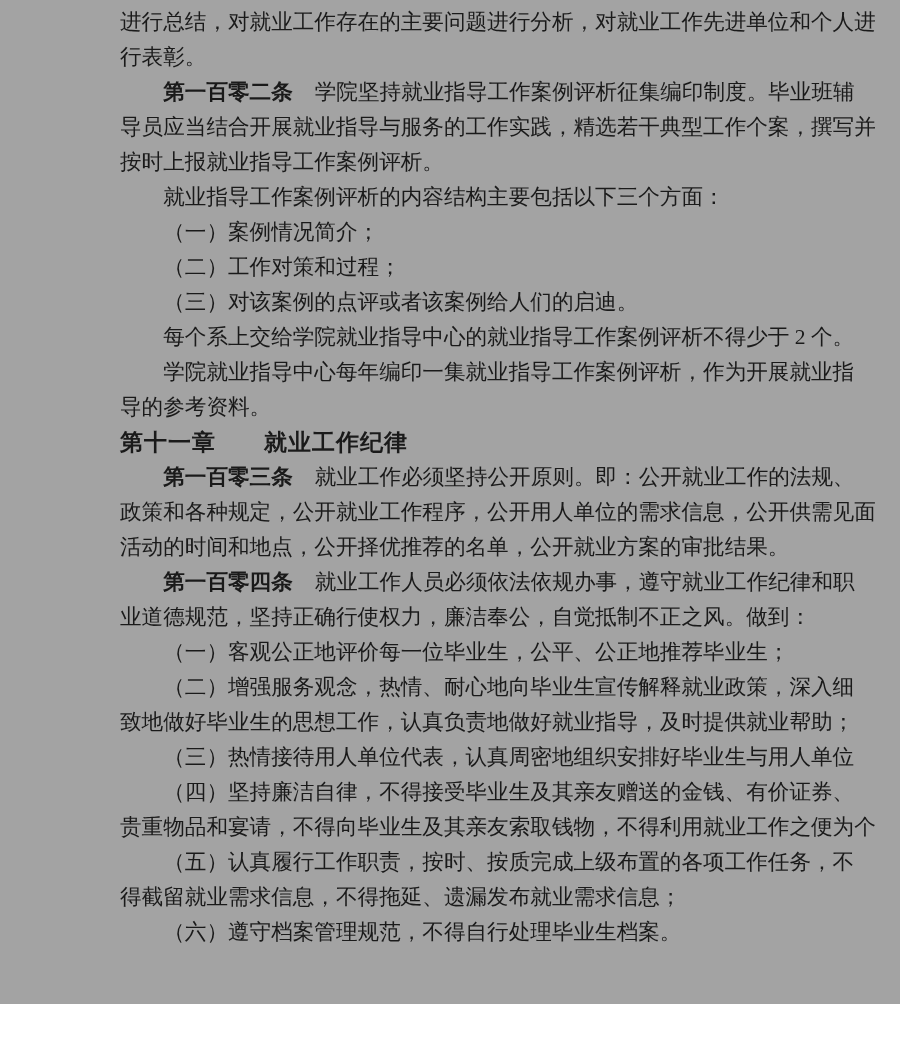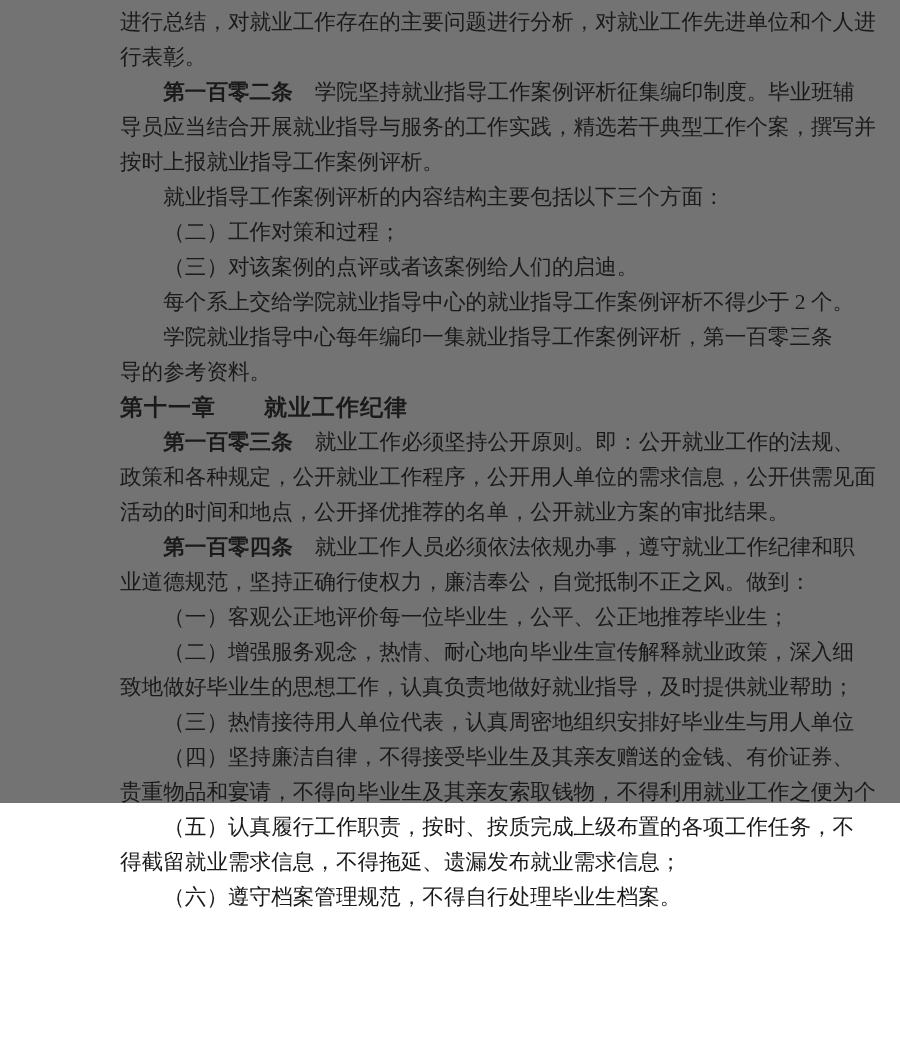--- a/index.html
+++ b/index.html
@@ -6,23 +6,23 @@
     margin: 0;
     padding: 0;
     width: 900px;
     height: 1064px;
     overflow: hidden;
     background: #ffffff;
   }
   .page {
     box-sizing: border-box;
     width: 900px;
-    height: 803px;
+    height: 1004px;
     padding: 5px 20px 0 120px;
-    background: #737373;
+    background: #a3a3a3;
     color: #1a1a1a;
     font-family: "Liberation Serif", "DejaVu Serif", serif;
   }
   .line {
     height: 35px;
     line-height: 35px;
     font-size: 21.6px;
     white-space: nowrap;
     letter-spacing: 0;
   }
@@ -46,24 +46,25 @@
 </head>
 <body>
 
 <div class="page">
     <div class="line flush">进行总结，对就业工作存在的主要问题进行分析，对就业工作先进单位和个人进</div>
     <div class="line flush">行表彰。</div>
     <div class="line indent"><b class="term">第一百零二条</b><span>学院坚持就业指导工作案例评析征集编印制度。毕业班辅</span></div>
     <div class="line flush">导员应当结合开展就业指导与服务的工作实践，精选若干典型工作个案，撰写并</div>
     <div class="line flush">按时上报就业指导工作案例评析。</div>
     <div class="line indent">就业指导工作案例评析的内容结构主要包括以下三个方面：</div>
+    <div class="line indent">（一）案例情况简介；</div>
     <div class="line indent">（二）工作对策和过程；</div>
     <div class="line indent">（三）对该案例的点评或者该案例给人们的启迪。</div>
     <div class="line indent">每个系上交给学院就业指导中心的就业指导工作案例评析不得少于 2 个。</div>
-    <div class="line indent">学院就业指导中心每年编印一集就业指导工作案例评析，第一百零三条</div>
+    <div class="line indent">学院就业指导中心每年编印一集就业指导工作案例评析，作为开展就业指</div>
     <div class="line flush">导的参考资料。</div>
     <div class="line heading">第十一章　　就业工作纪律</div>
     <div class="line indent"><b class="term">第一百零三条</b><span>就业工作必须坚持公开原则。即：公开就业工作的法规、</span></div>
     <div class="line flush">政策和各种规定，公开就业工作程序，公开用人单位的需求信息，公开供需见面</div>
     <div class="line flush">活动的时间和地点，公开择优推荐的名单，公开就业方案的审批结果。</div>
     <div class="line indent"><b class="term">第一百零四条</b><span>就业工作人员必须依法依规办事，遵守就业工作纪律和职</span></div>
     <div class="line flush">业道德规范，坚持正确行使权力，廉洁奉公，自觉抵制不正之风。做到：</div>
     <div class="line indent">（一）客观公正地评价每一位毕业生，公平、公正地推荐毕业生；</div>
     <div class="line indent">（二）增强服务观念，热情、耐心地向毕业生宣传解释就业政策，深入细</div>
     <div class="line flush">致地做好毕业生的思想工作，认真负责地做好就业指导，及时提供就业帮助；</div>

